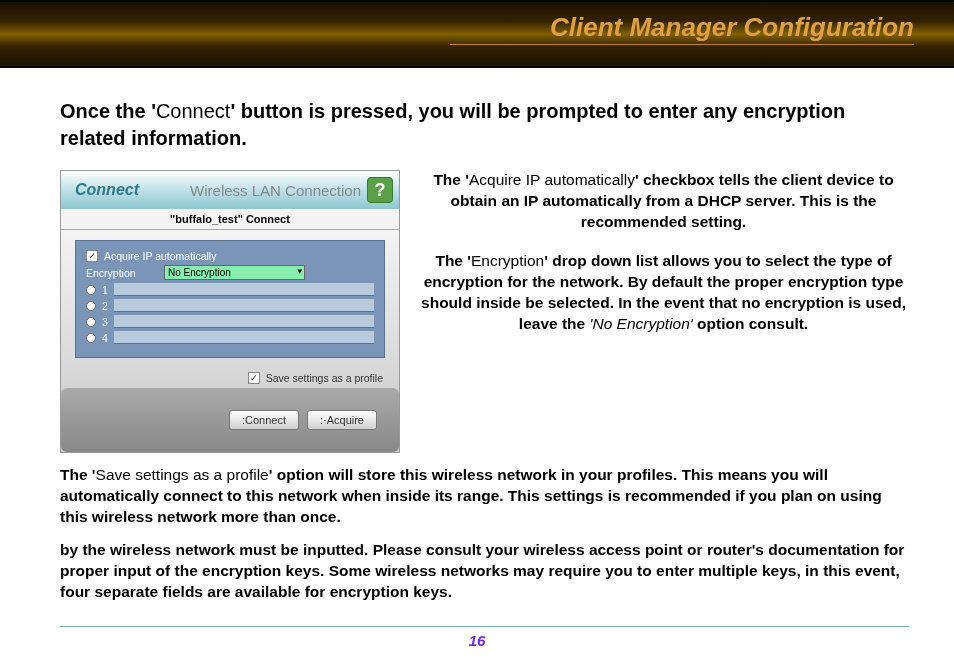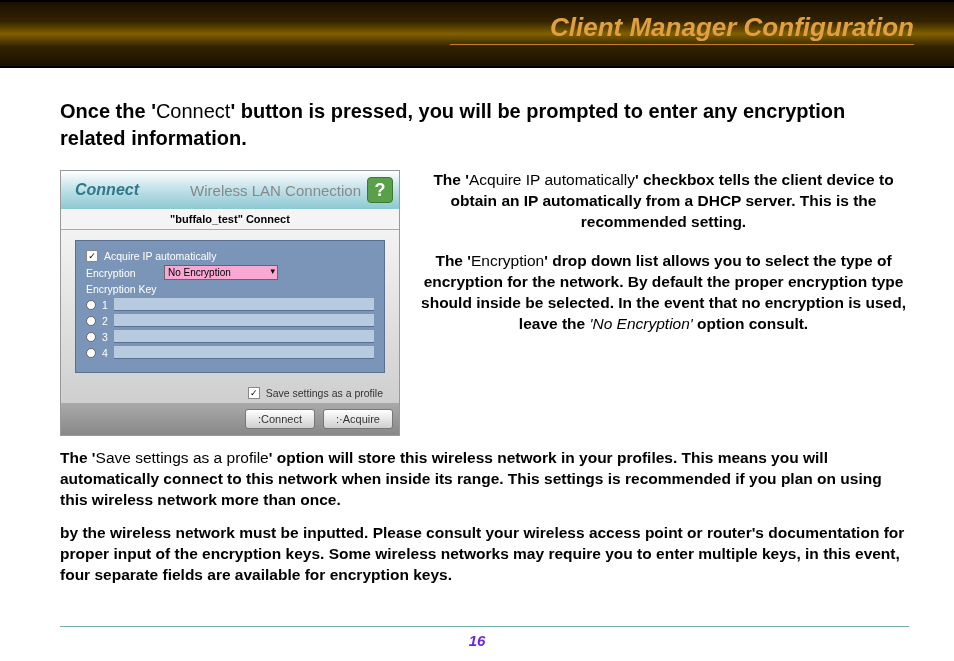--- a/index.html
+++ b/index.html
@@ -103,35 +103,35 @@
     background: #7a95b8;
     border: 1px solid #5a7090;
     padding: 6px 10px 10px 10px;
     color: #fff;
     font-size: 10.5px;
   }
   .row { display: flex; align-items: center; gap: 6px; margin: 3px 0; }
   .chk { width: 12px; height: 12px; background: #fff; border: 1px solid #888; display:flex;align-items:center;justify-content:center;font-size:9px;color:#000;}
   .radio { width: 10px; height: 10px; border-radius: 50%; background:#fff; border:1px solid #666;}
   .sel {
-    background: #f9a8d4; color:#000; border:1px solid #666;
-    font-size:10px; padding: 1px 14px 1px 3px; width: 114px;
+    background: #86efac; color:#000; border:1px solid #666;
+    font-size:10px; padding: 1px 14px 1px 3px; width: 141px;
     position: relative;
   }
   .sel::after { content:"▾"; position:absolute; right:2px; top:0; font-size:9px;}
   .keyfield {
     flex:1; height: 13px; background: #b8cadd; border-bottom:1px solid #5a7090;
   }
   .save-row {
     display:flex; justify-content:flex-end; align-items:center;
     gap:6px; padding: 4px 16px; font-size:10.5px; color:#333;
   }
   .btn-row {
     background: linear-gradient(#aaa,#888);
-    padding: 6px; display:flex; justify-content:flex-end; gap:8px;
+    padding: 22px; display:flex; justify-content:flex-end; gap:8px;border-radius:6px;
   }
   .dlg-btn {
     background: linear-gradient(#fff,#cfcfcf);
     border:1px solid #777; border-radius:3px;
     padding: 3px 12px; font-size:11px; color:#333;
   }
   .side-text {
     font-size: 15.5px;
     font-weight: bold;
     line-height: 1.35;
@@ -188,23 +188,20 @@
       </div>
       <div class="dlg-net">"buffalo_test"  Connect</div>
       <div class="dlg-panel">
         <div class="row">
           <div class="chk">✓</div>
           <span>Acquire IP automatically</span>
         </div>
         <div class="row">
           <span style="width:72px">Encryption</span>
           <div class="sel">No Encryption</div>
-        </div>
-        <div class="row">
-          <span>Encryption Key</span>
         </div>
         <div class="row">
           <div class="radio"></div>
           <span>1</span>
           <div class="keyfield"></div>
         </div>
         <div class="row">
           <div class="radio"></div>
           <span>2</span>
           <div class="keyfield"></div>

